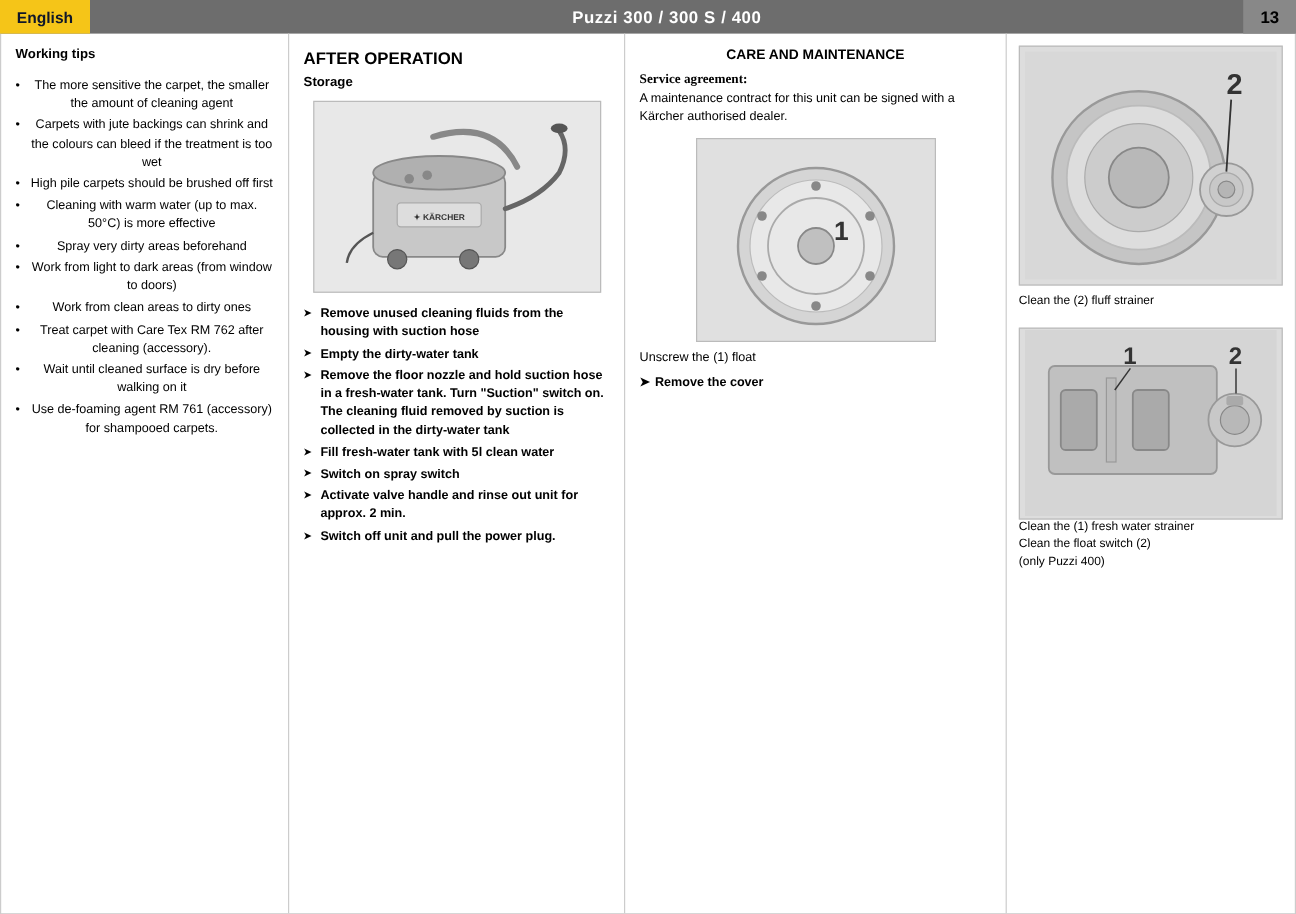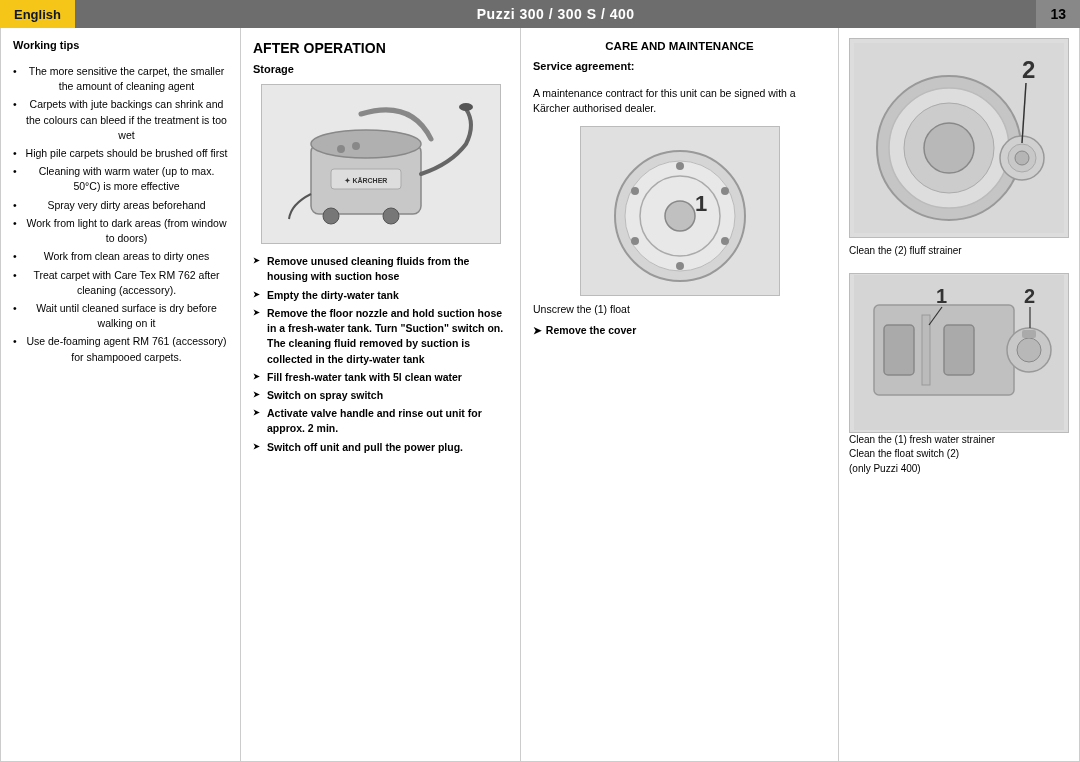--- a/index.html
+++ b/index.html
@@ -145,21 +145,22 @@
     .col3 h3 {
       font-size: 11.5px;
       font-weight: bold;
       margin-bottom: 4px;
       text-transform: uppercase;
       text-align: center;
     }
     .col3 h4 {
       font-size: 11px;
       font-weight: bold;
-      margin-bottom: 11px;
+      margin-bottom: 0;
+      font-family: Liberation Serif, serif;
     }
     .maintenance-image {
       width: 200px;
       height: 170px;
       background: #e0e0e0;
       border: 1px solid #bbb;
       margin: 10px auto 6px auto;
       display: flex;
       align-items: center;
       justify-content: center;

